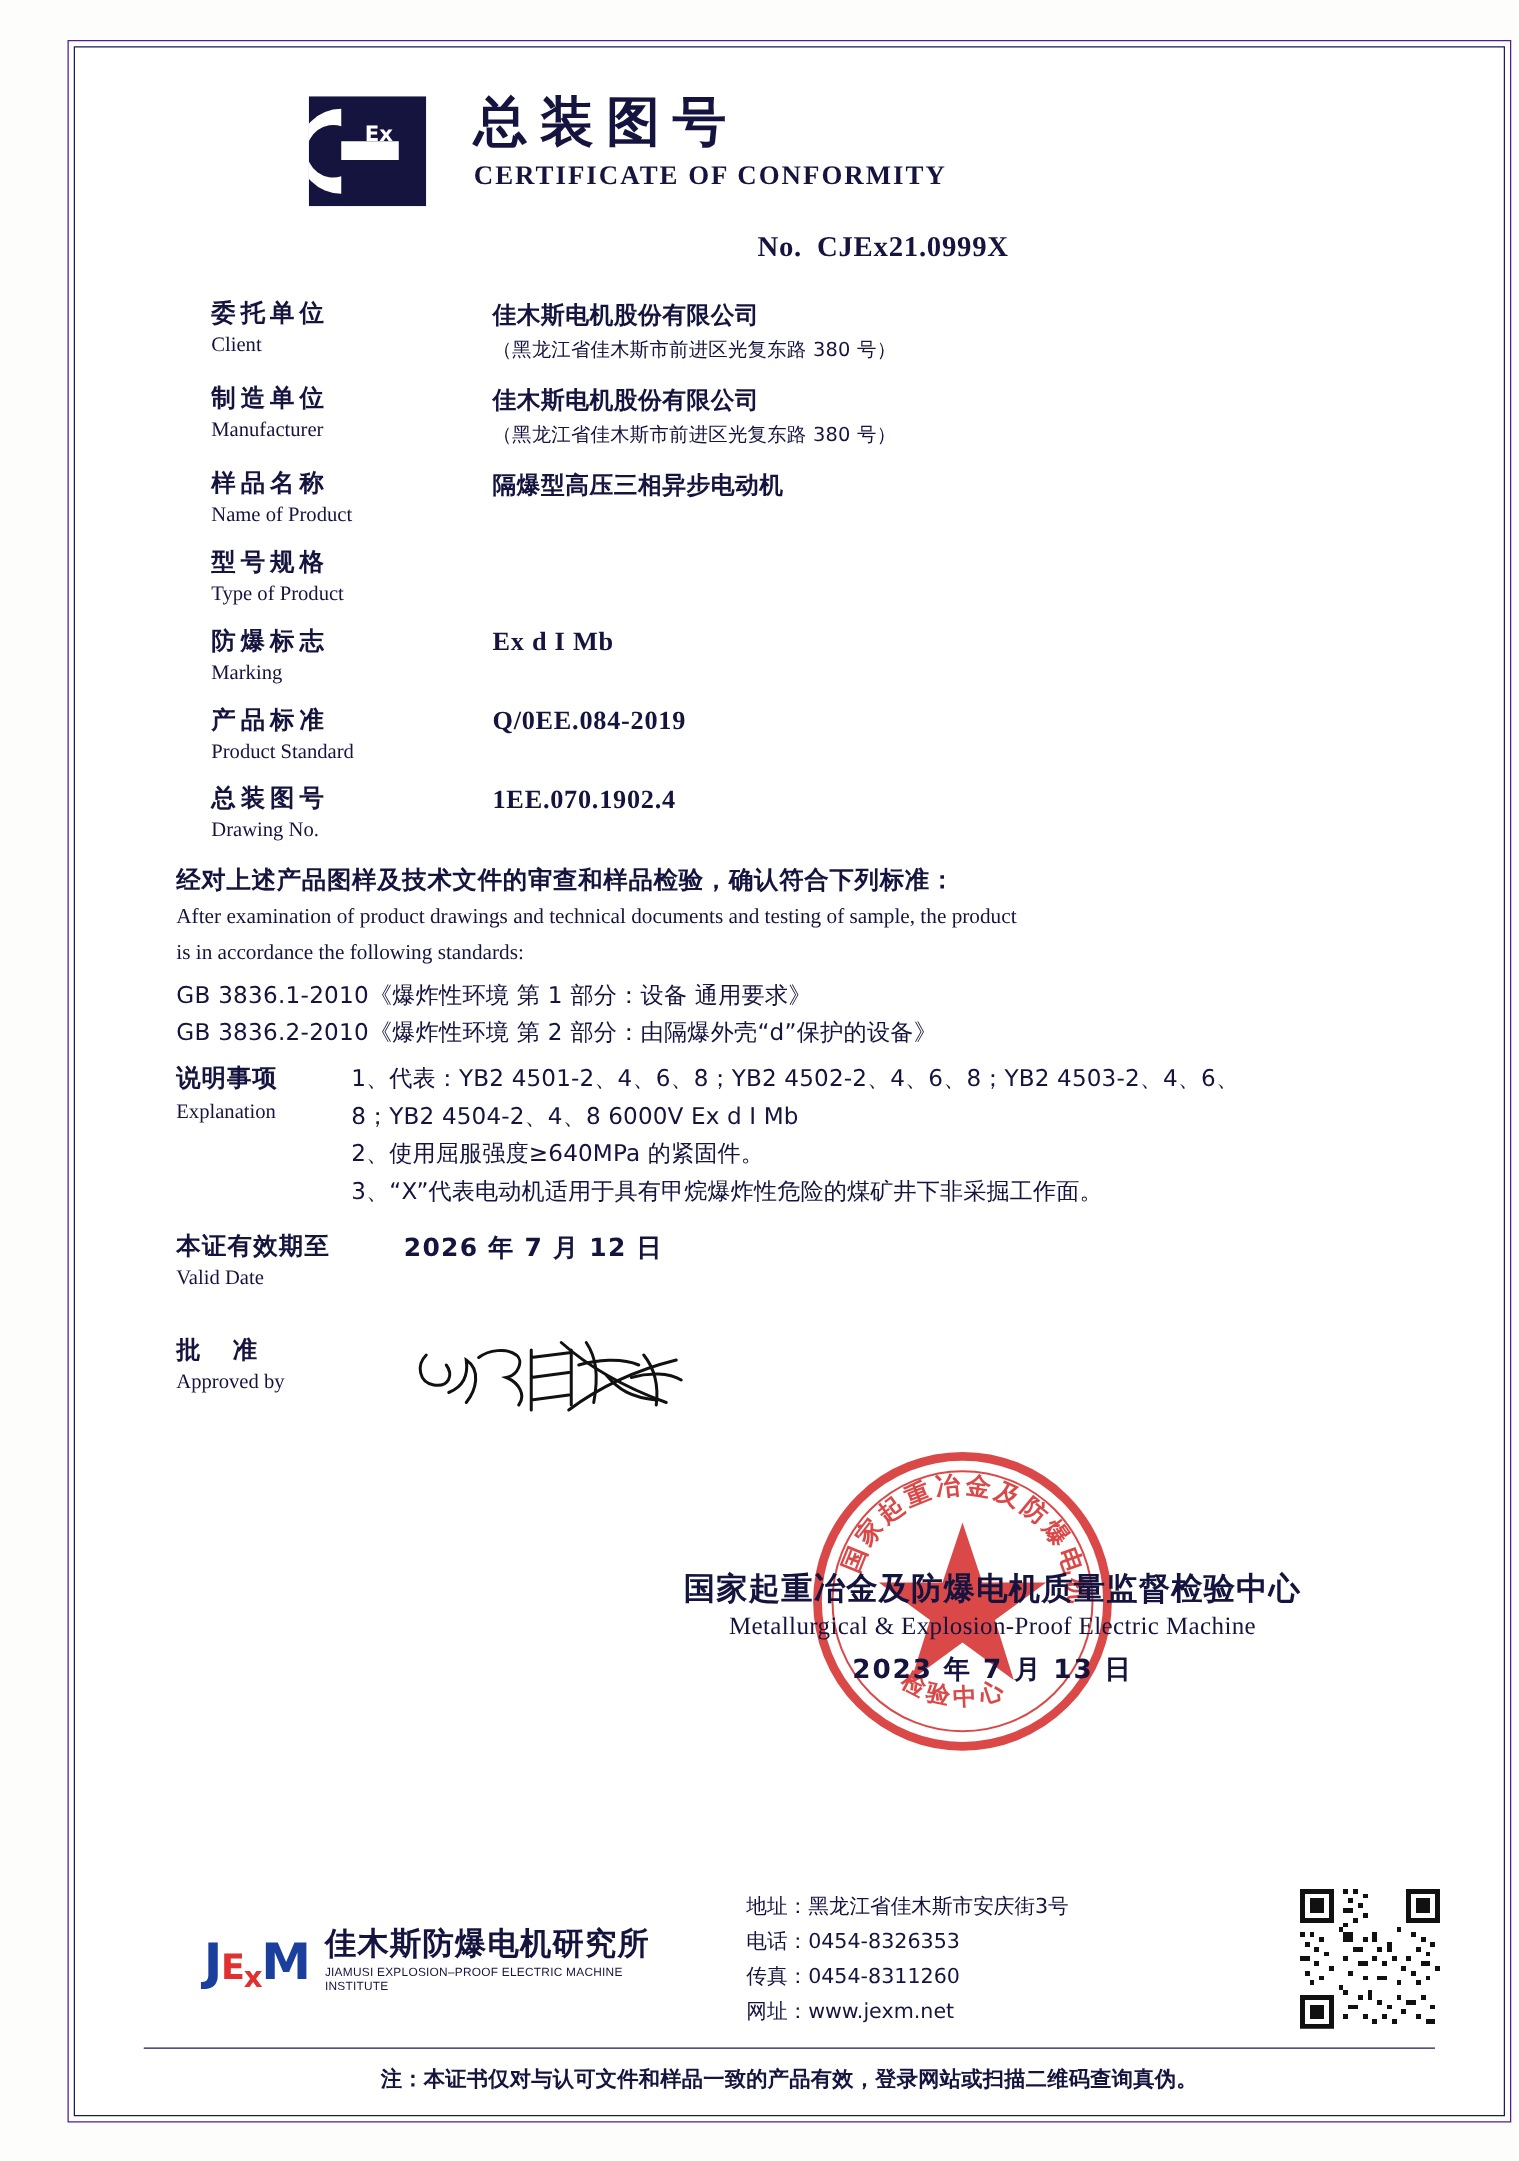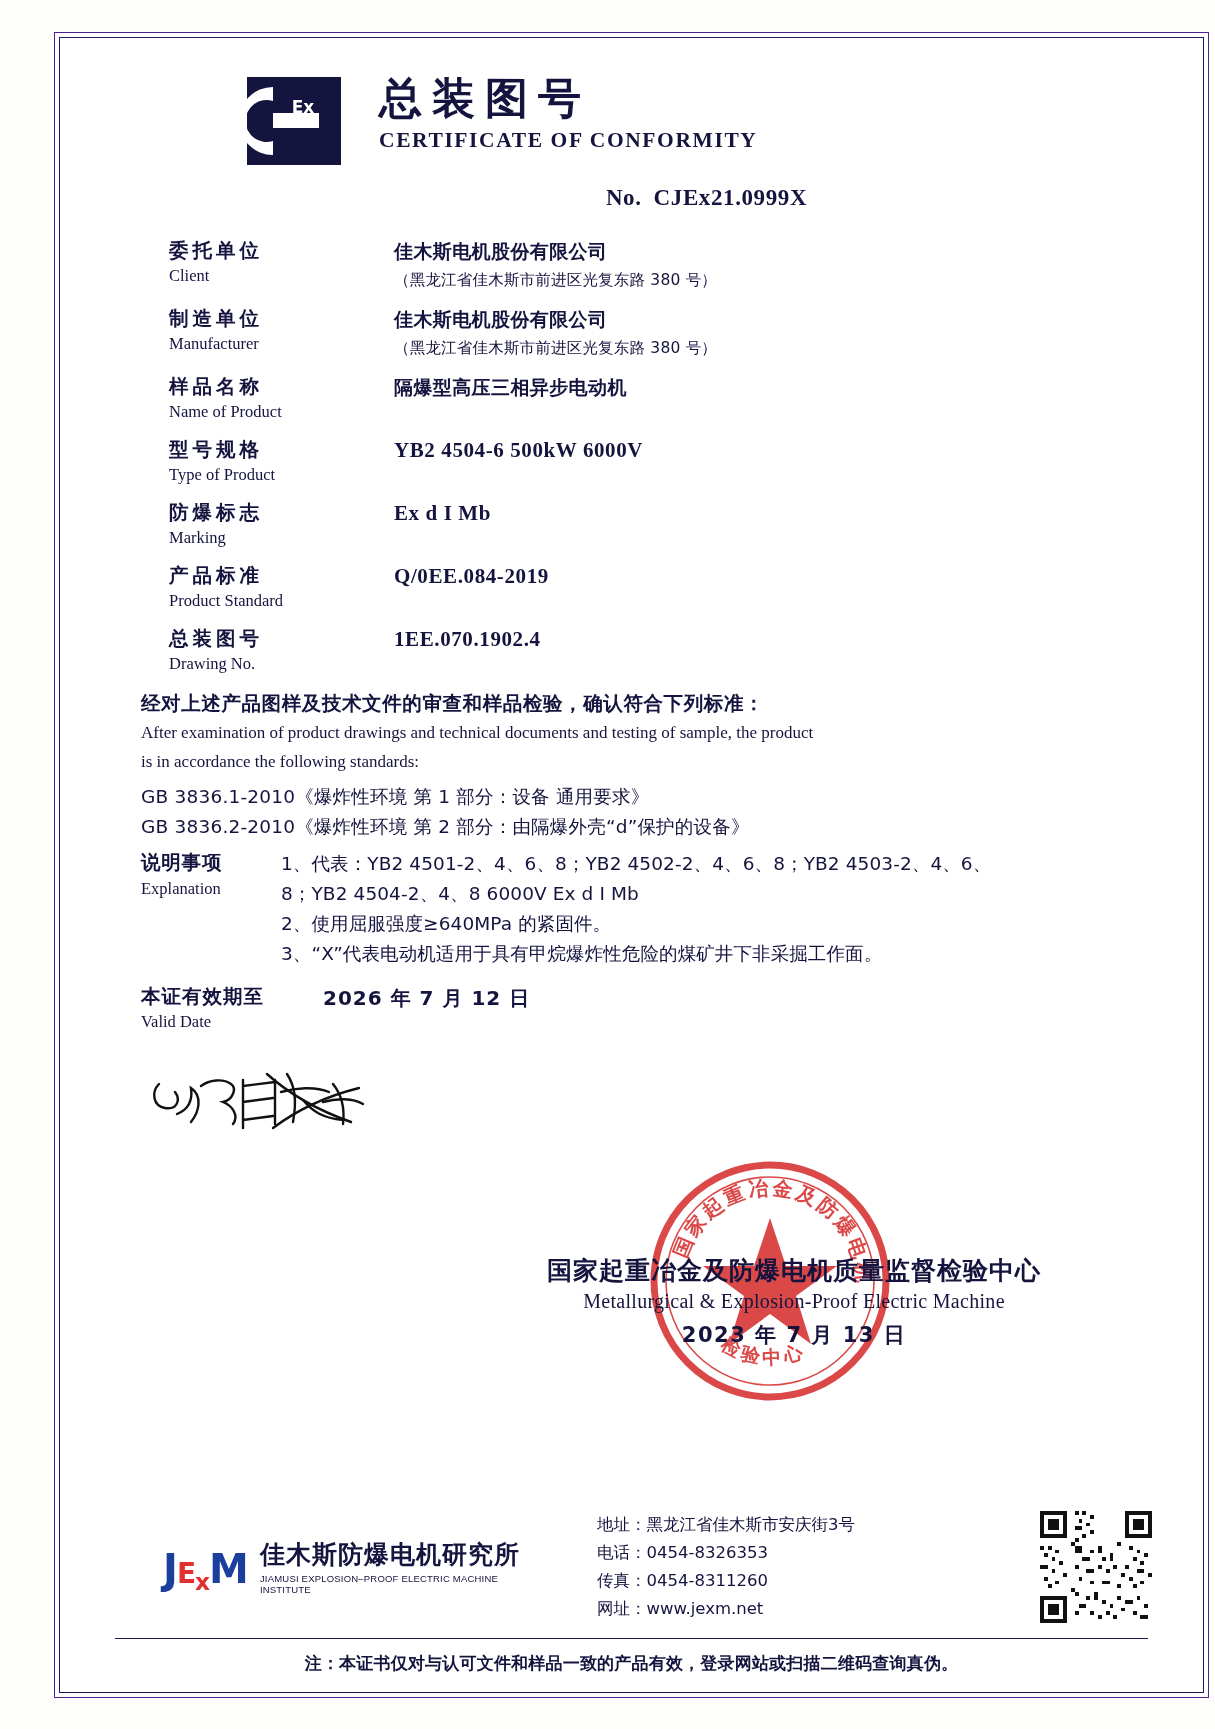--- a/index.html
+++ b/index.html
@@ -332,23 +332,20 @@
         <div class="fvalue">
           <div class="v1">隔爆型高压三相异步电动机</div>
         </div>
       </div>
 
       <div class="frow">
         <div class="flabel">
           <div class="cn sp2">型号规格</div>
           <div class="en">Type of Product</div>
         </div>
-        <div class="fvalue">
-          <div class="v1 serif">YB2 4504-6   500kW   6000V</div>
-        </div>
       </div>
 
       <div class="frow">
         <div class="flabel">
           <div class="cn sp2">防爆标志</div>
           <div class="en">Marking</div>
         </div>
         <div class="fvalue">
           <div class="v1 serif">Ex d I Mb</div>
         </div>
@@ -402,20 +399,24 @@
 
     <div class="valid">
       <div class="flabel">
         <div class="cn">本证有效期至</div>
         <div class="en">Valid Date</div>
       </div>
       <div class="vtext">2026 年 7 月 12 日</div>
     </div>
 
     <div class="approved">
+      <div class="flabel">
+        <div class="cn sp3">批    准</div>
+        <div class="en">Approved by</div>
+      </div>
       <div class="sig">
         <svg width="260" height="80" viewBox="0 0 260 80">
           <g fill="none" stroke="#111" stroke-width="2.4" stroke-linecap="round">
             <path d="M12 18 C4 26 6 40 18 42 C30 44 34 34 28 26"></path>
             <path d="M30 48 C40 44 46 36 44 22 C56 30 52 46 44 56"></path>
             <path d="M54 20 C62 14 76 12 84 18 C90 22 86 34 76 36 C86 40 92 50 86 58"></path>
             <path d="M96 14 L96 62 M96 20 L128 16 M96 36 L126 32 M96 54 L126 50 M128 14 L128 58"></path>
             <path d="M140 8 C148 20 150 34 146 56"></path>
             <path d="M134 26 C148 22 168 20 182 26"></path>
             <path d="M156 34 C166 46 176 52 196 54"></path>

